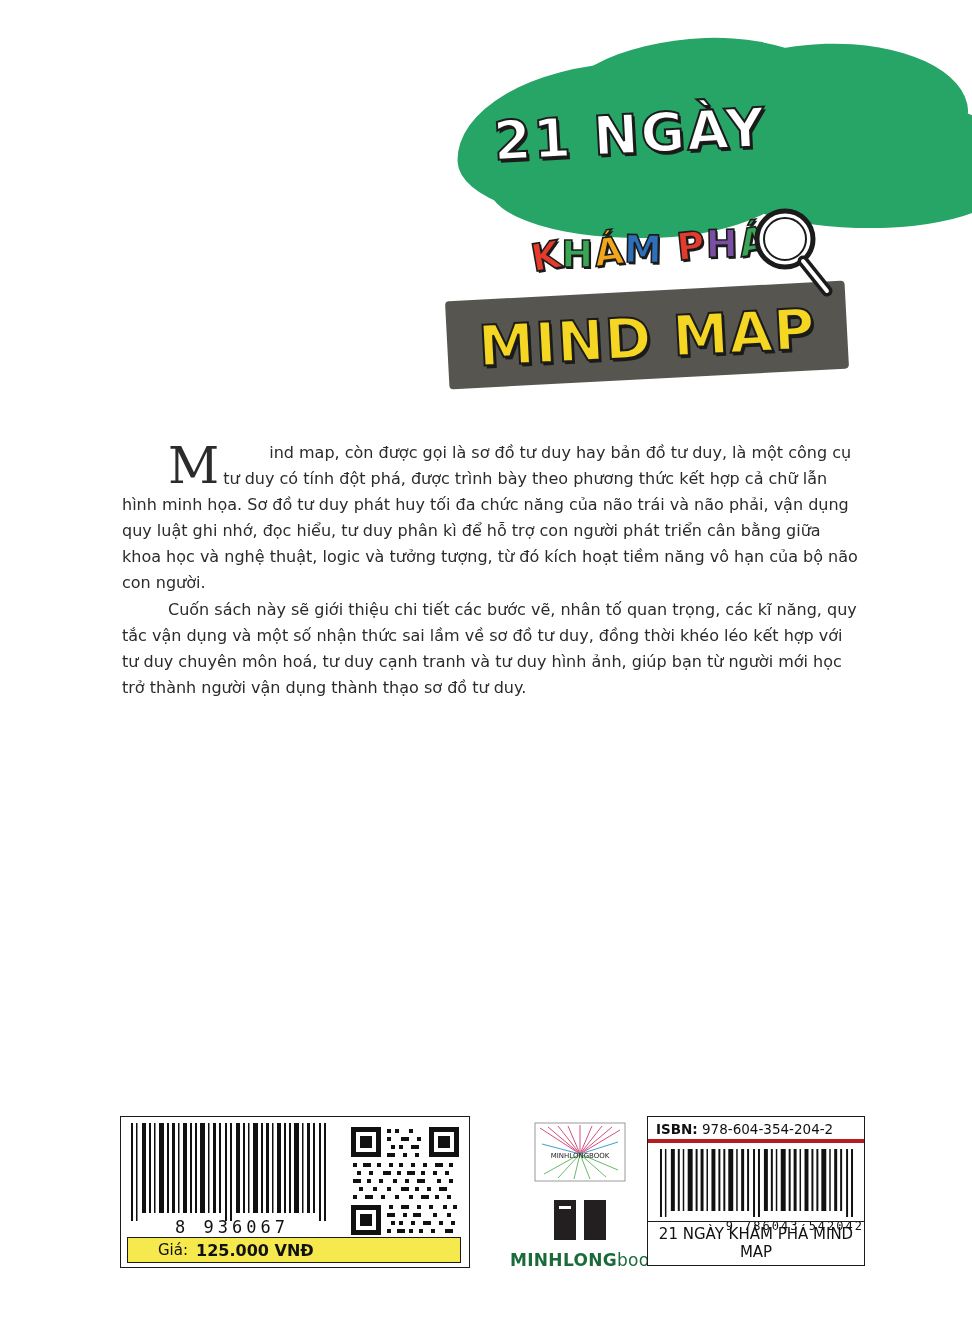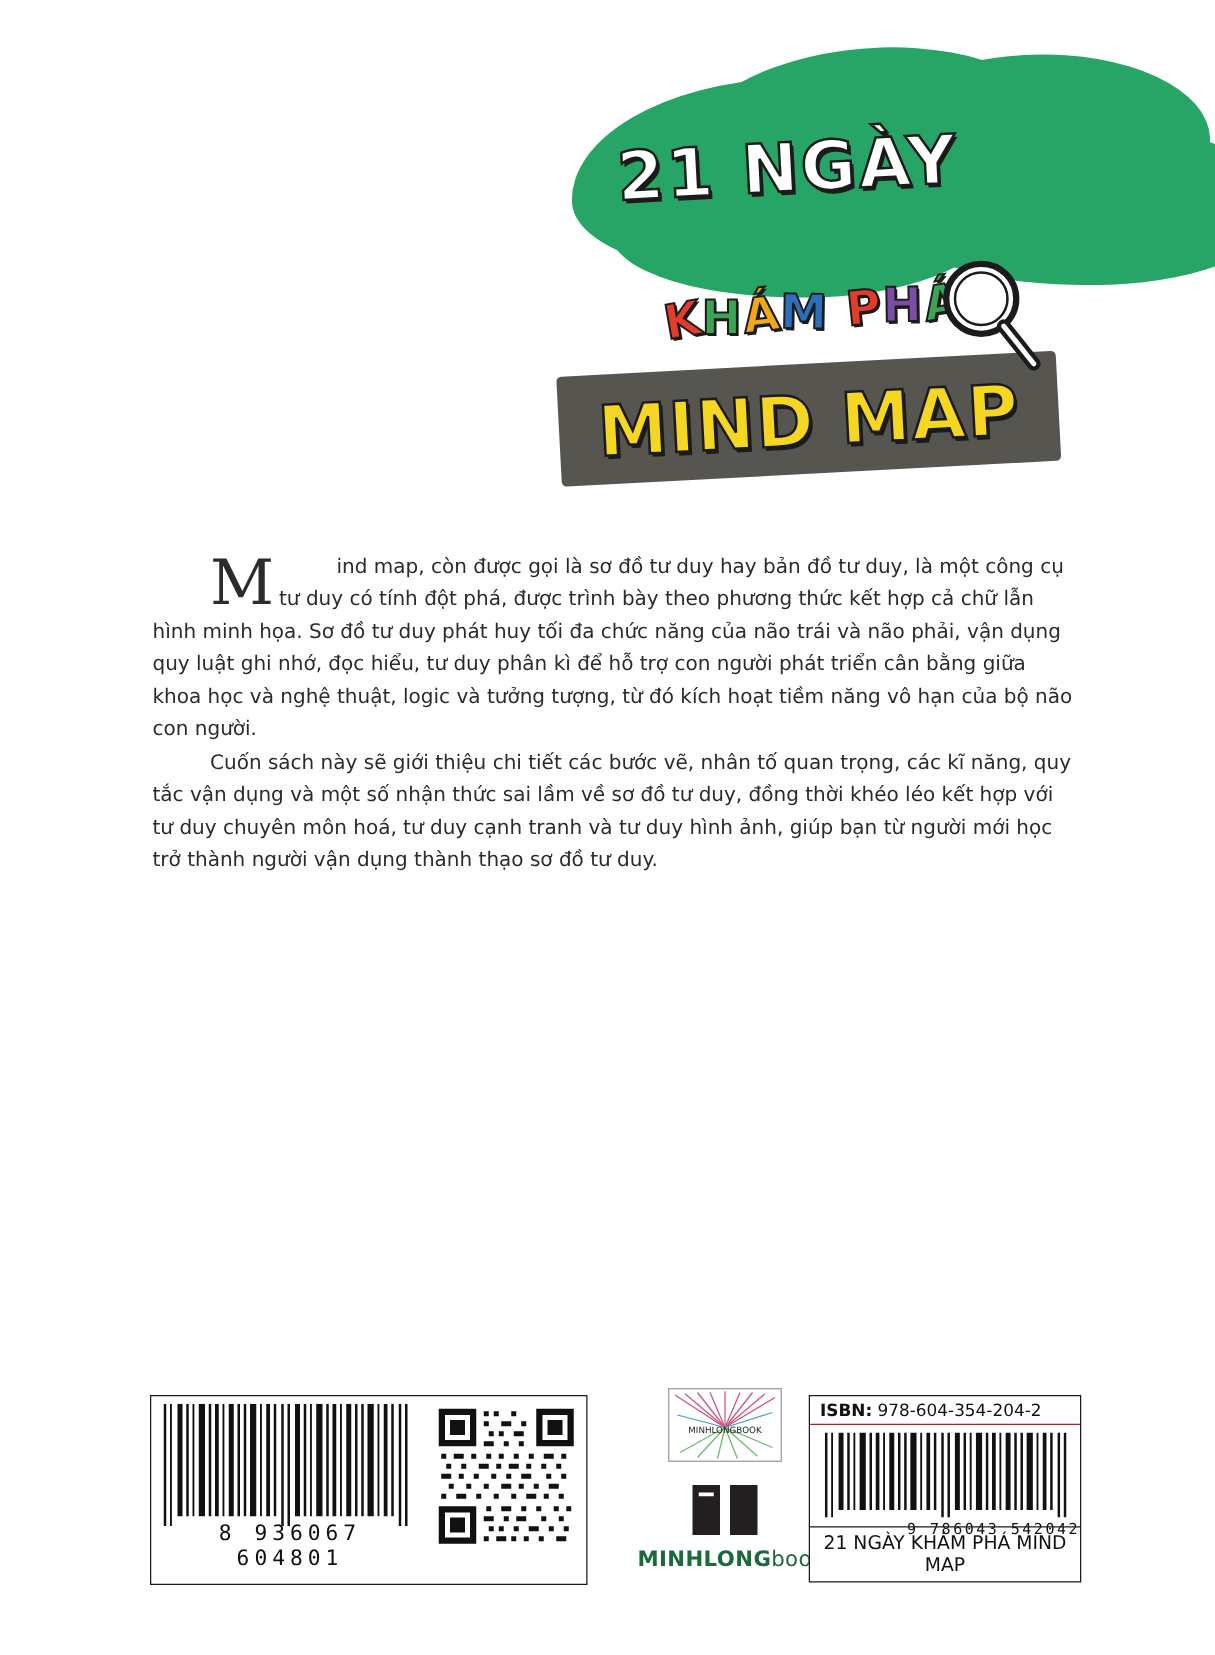--- a/index.html
+++ b/index.html
@@ -230,21 +230,21 @@
     position: absolute;
     left: 390px;
     top: 0px;
     width: 140px;
     height: 175px;
     text-align: center;
   }
   .seal {
     width: 92px;
     height: 60px;
-    margin: 0 auto;
+    margin: 12px auto;
     position: relative;
   }
   .ml-logo-mark {
     margin: 14px auto 2px auto;
     width: 58px;
     height: 52px;
   }
   .ml-logo-text {
     font-family: "DejaVu Sans", sans-serif;
     font-size: 17px;
@@ -266,21 +266,21 @@
     height: 150px;
     border: 1.5px solid #1b1b1b;
     background: #fff;
     box-sizing: border-box;
   }
   .isbn-line {
     padding: 4px 6px 2px 8px;
     font-family: "DejaVu Sans", sans-serif;
     font-size: 13.5px;
     color: #111;
-    border-bottom: 1px solid #b91c1c;
+    border-bottom: 4px solid #b91c1c;
   }
   .isbn-line b { font-weight: bold; }
   .isbn-bars {
     height: 68px;
     margin: 6px 10px 0 10px;
   }
   .isbn-digits {
     text-align: right;
     font-family: "DejaVu Sans Mono", monospace;
     font-size: 12px;
@@ -461,20 +461,24 @@
           <rect x="38" y="104" width="4" height="4"></rect>
             <rect x="48" y="104" width="8" height="4"></rect>
             <rect x="60" y="104" width="4" height="4"></rect>
           <rect x="70" y="104" width="4" height="4"></rect>
             <rect x="82" y="104" width="4" height="4"></rect>
             <rect x="96" y="104" width="8" height="4"></rect>
         </g>
       </svg>
     </div>
 
+    <div class="price-strip">
+      <span class="price-label">Giá:</span>
+      <span class="price-value">125.000 VNĐ</span>
+    </div>
   </div>
   <div class="qr-caption" style="left:248px; top:1150px; position:absolute;">www.minhlongbook.vn</div>
 
   <div class="publisher">
     <div class="seal">
       <svg viewBox="0 0 92 60" width="92" height="60">
         <rect x="1" y="1" width="90" height="58" fill="#ffffff" stroke="#9a9a9a" stroke-width="1"></rect>
         <g stroke="#d2507f" stroke-width="1">
           <line x1="46" y1="32" x2="6" y2="6"></line>
             <line x1="46" y1="32" x2="14" y2="5"></line>

